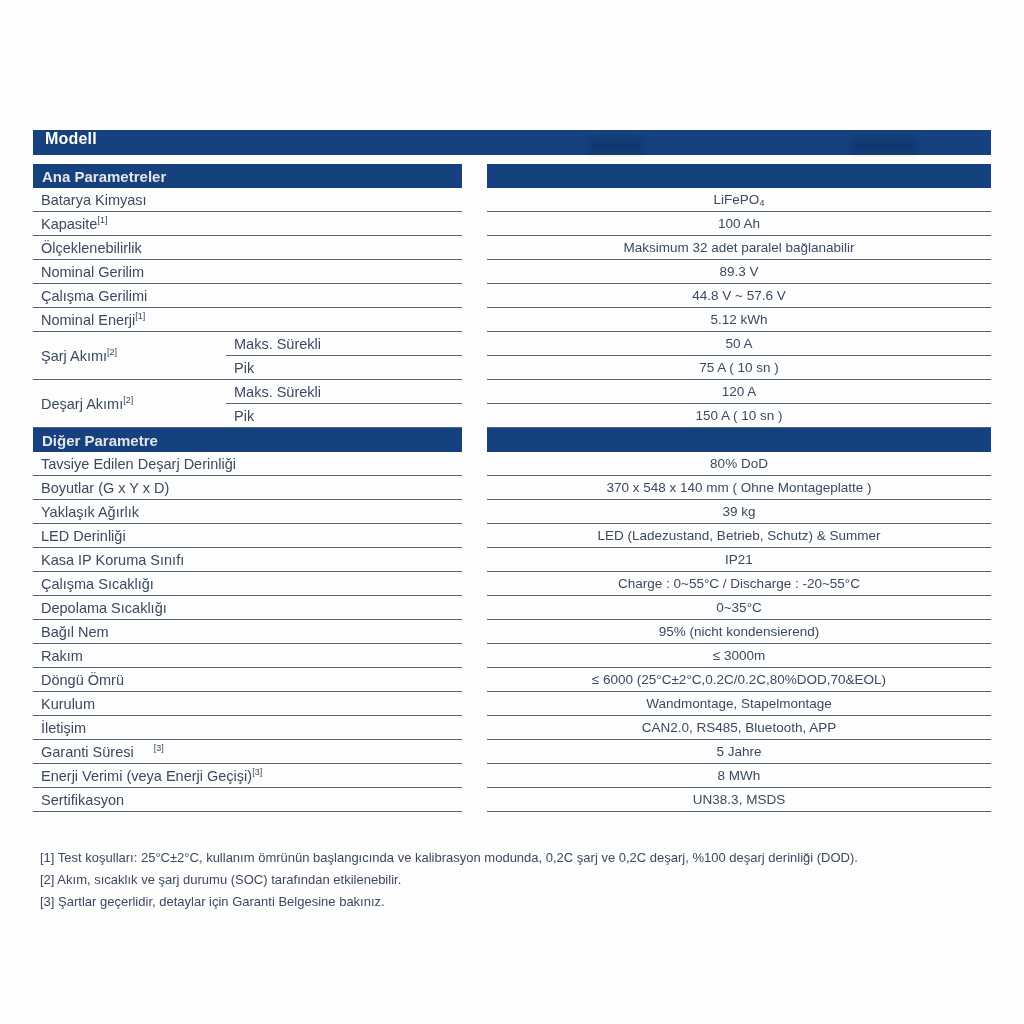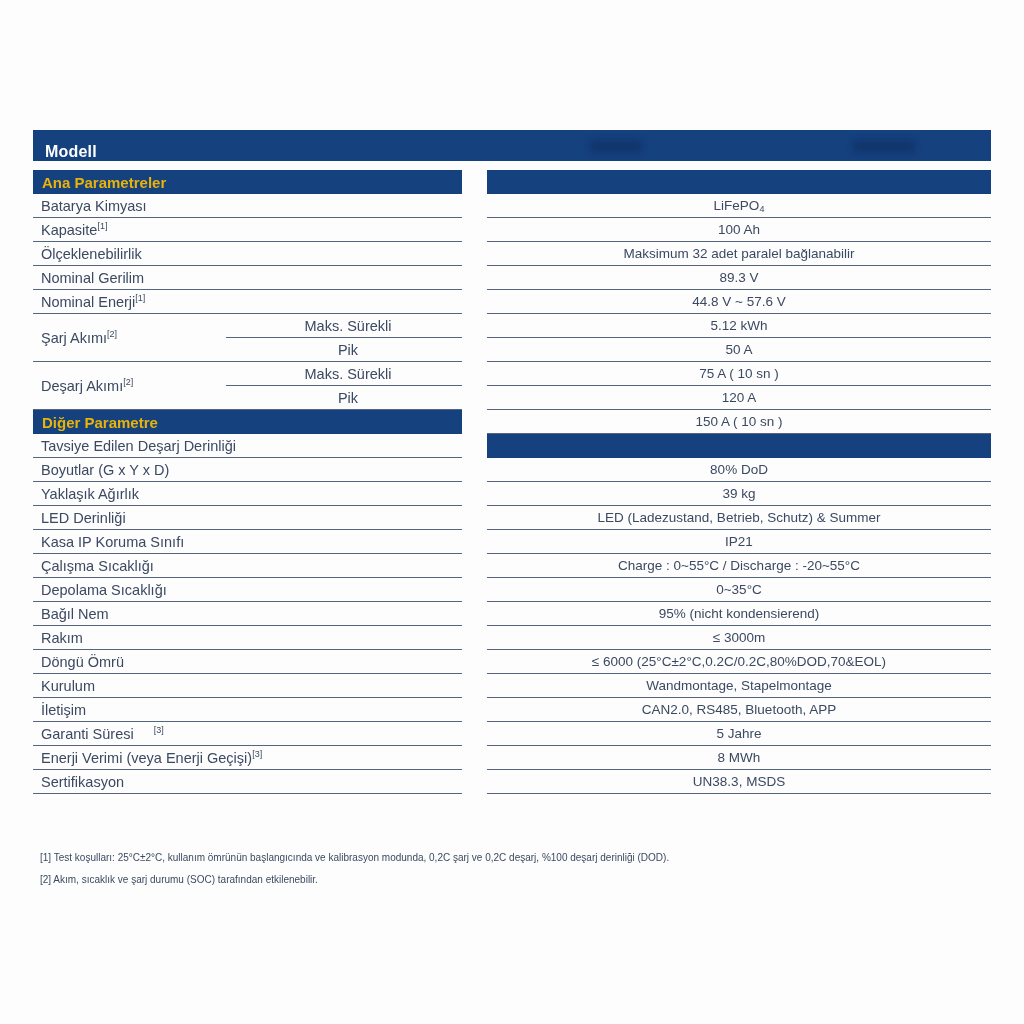--- a/index.html
+++ b/index.html
@@ -6,58 +6,58 @@
   html,body { background:#ffffff; }
   body {
     width:1024px; height:1024px;
     font-family:"Liberation Sans", sans-serif;
     color:#3b4961;
   }
   .sheet { position:relative; width:1024px; height:1024px; background:#fdfdfd; overflow:hidden; }
   .table-wrap { position:absolute; left:33px; top:130px; width:958px; }
 
   .modell-bar {
-    position:relative; height:31px; background:#15417f; color:#ffffff;
+    position:relative; height:25px; background:#15417f; color:#ffffff;
     font-weight:bold; font-size:16px; letter-spacing:.2px;
-    display:flex; align-items:flex-end; padding-left:12px;
+    display:flex; align-items:flex-start; padding-left:12px;
   }
   .smudge { position:absolute; top:10px; height:13px; background:rgba(5,15,45,.22); filter:blur(3px); border-radius:2px; }
   .smudge.s1 { left:557px; width:52px; }
   .smudge.s2 { left:820px; width:62px; }
 
   .columns { display:flex; gap:25px; margin-top:9px; }
   .col-left { width:429px; }
   .col-right { width:504px; }
 
   .sec-bar {
-    height:24px; background:#15417f; color:#eab308; font-weight:bold; font-size:15px;
+    height:24px; background:#15417f; color:#e5e5e5; font-weight:bold; font-size:15px;
     display:flex; align-items:center; padding-left:9px;
   }
   .row {
     height:24px; display:flex; align-items:center;
     border-bottom:1px solid #55657e;
     font-size:14.5px; padding-left:8px; white-space:nowrap;
   }
   .vrow {
     height:24px; display:flex; align-items:center; justify-content:center;
     border-bottom:1px solid #55657e;
     font-size:13.5px; text-align:center; white-space:nowrap;
   }
   .group { display:flex; height:48px; border-bottom:1px solid #55657e;gap:16px; }
   .group .glabel { width:177px; display:flex; align-items:center; padding-left:8px; font-size:14.5px; white-space:nowrap; }
   .group .gsub { flex:1; display:flex; flex-direction:column; }
-  .group .gsub .srow { height:24px; display:flex; align-items:center; padding-left:8px; font-size:14.5px;justify-content:center; }
+  .group .gsub .srow { height:24px; display:flex; align-items:center; padding-left:8px; font-size:14.5px; }
   .group .gsub .srow.first { border-bottom:1px solid #55657e; }
   .group .gsub .srow.second { height:23px; }
 
   sup { font-size:9px; line-height:0; position:relative; top:-4px; }
   sub { font-size:9px; line-height:0; position:relative; bottom:-3px; }
   .sup-spaced { margin-left:20px; }
 
-  .footnotes { position:absolute; left:40px; top:847px; font-size:10px; line-height:22px; color:#3b4961; }
+  .footnotes { position:absolute; left:40px; top:847px; font-size:13px; line-height:22px; color:#3b4961; }
 </style>
 </head>
 <body>
 
 <div class="sheet">
   <div class="table-wrap">
 
     <div class="modell-bar">
       <span>Modell</span>
       <span class="smudge s1"></span>
@@ -78,20 +78,23 @@
           <span>Kapasite</span>
             <sup>[1]</sup>
         </div>
         <div class="row">
           <span>Ölçeklenebilirlik</span>
         </div>
         <div class="row">
           <span>Nominal Gerilim</span>
         </div>
         <div class="row">
+          <span>Çalışma Gerilimi</span>
+        </div>
+        <div class="row">
           <span>Nominal Enerji</span>
             <sup>[1]</sup>
         </div>
 
         <div class="group">
           <div class="glabel">
             <span>Şarj Akımı</span>
               <sup>[2]</sup>
           </div>
           <div class="gsub">
@@ -206,20 +209,23 @@
         <div class="vrow">
             <span>150 A ( 10 sn )</span>
           </div>
 
         <div class="sec-bar"></div>
 
         <div class="vrow">
             <span>80% DoD</span>
           </div>
         <div class="vrow">
+            <span>370 x 548 x 140 mm ( Ohne Montageplatte )</span>
+          </div>
+        <div class="vrow">
             <span>39 kg</span>
           </div>
         <div class="vrow">
             <span>LED (Ladezustand, Betrieb, Schutz) &amp; Summer</span>
           </div>
         <div class="vrow">
             <span>IP21</span>
           </div>
         <div class="vrow">
             <span>Charge : 0~55°C / Discharge : -20~55°C</span>
@@ -251,14 +257,15 @@
         <div class="vrow">
             <span>UN38.3, MSDS</span>
           </div>
       </div>
     </div>
   </div>
 
   <div class="footnotes">
     <div>[1] Test koşulları: 25°C±2°C, kullanım ömrünün başlangıcında ve kalibrasyon modunda, 0,2C şarj ve 0,2C deşarj, %100 deşarj derinliği (DOD).</div>
     <div>[2] Akım, sıcaklık ve şarj durumu (SOC) tarafından etkilenebilir.</div>
+    <div>[3] Şartlar geçerlidir, detaylar için Garanti Belgesine bakınız.</div>
   </div>
 </div>
 
 </body></html>

